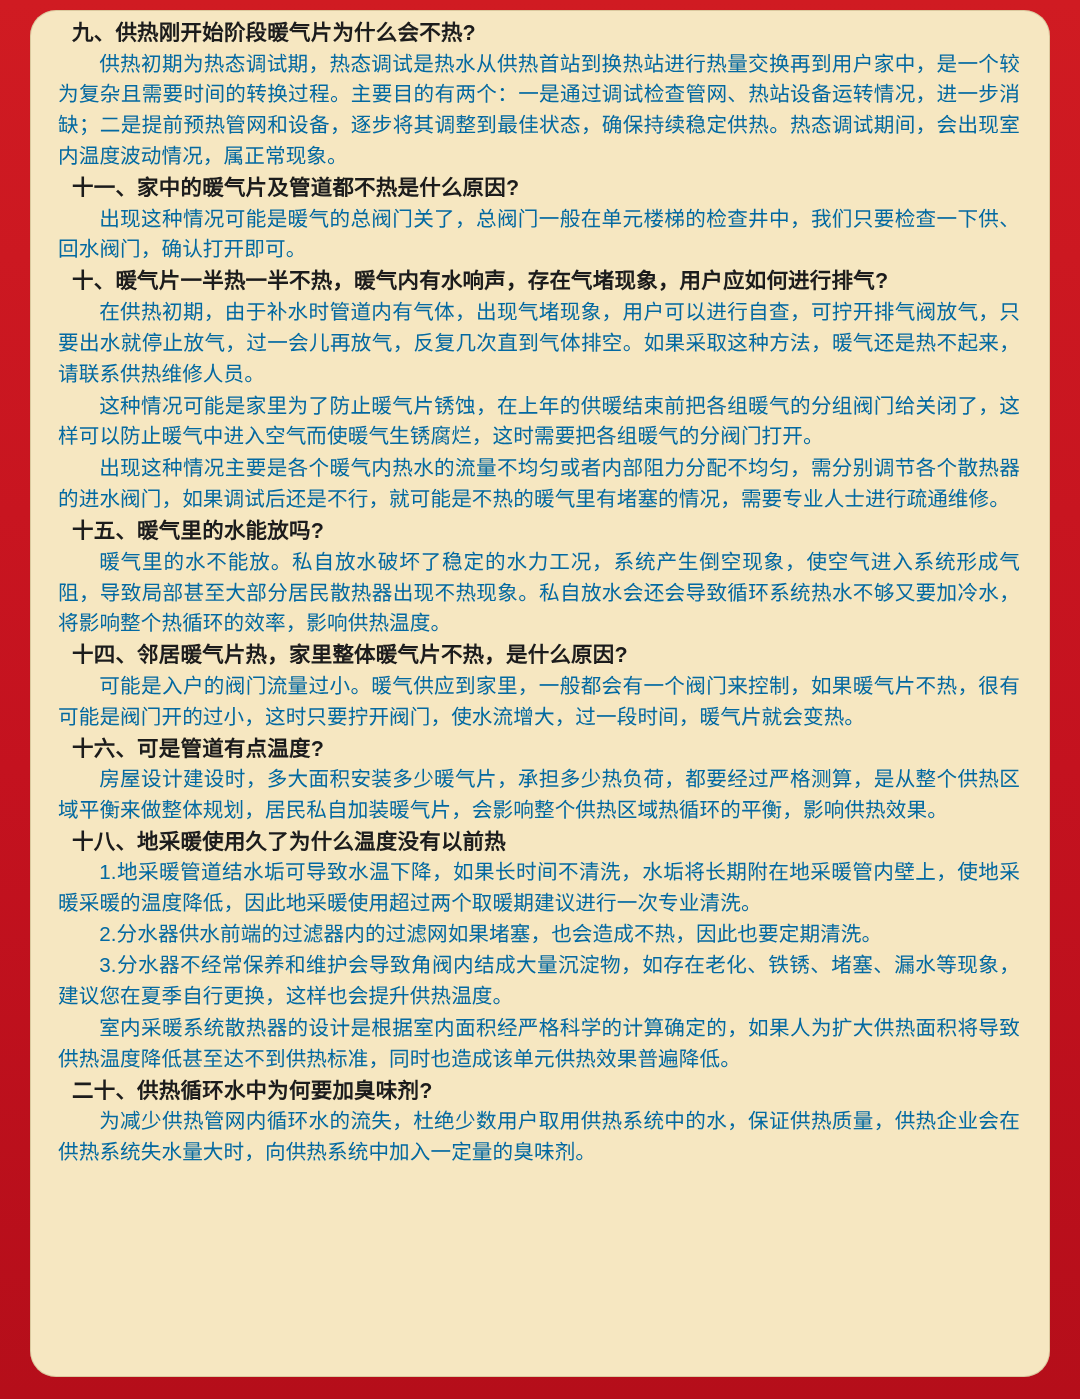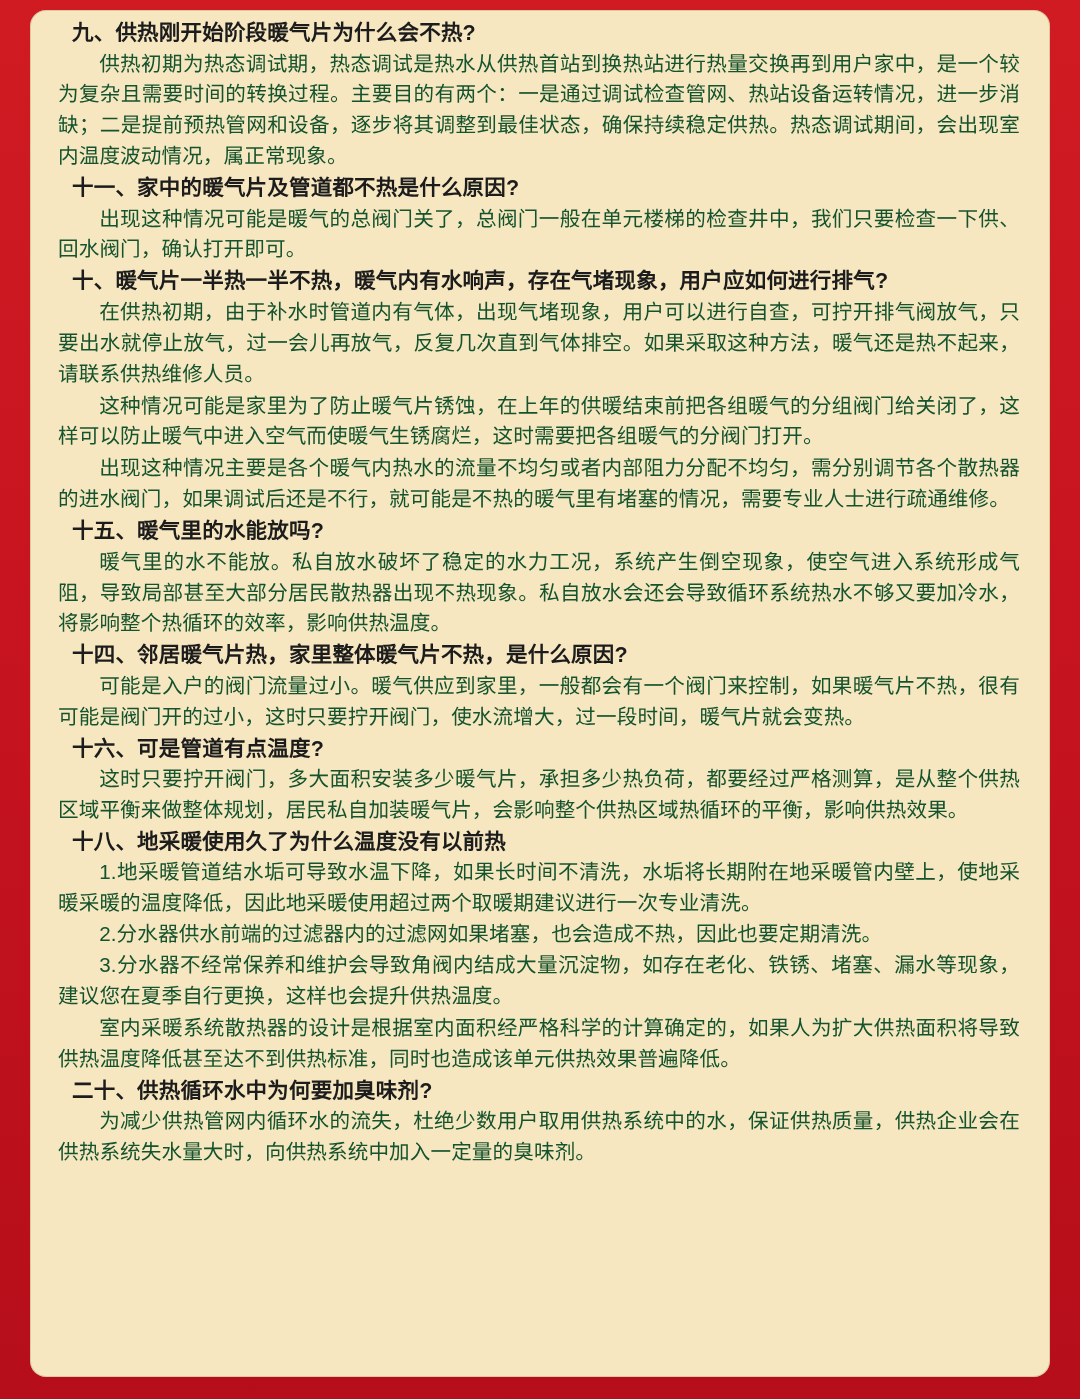--- a/index.html
+++ b/index.html
@@ -19,42 +19,42 @@
     height: 1399px;
     background: linear-gradient(180deg, #d01b22 0%, #c4121f 55%, #b50e1a 100%);
     box-sizing: border-box;
     padding: 10px 30px 22px 30px;
   }
   .paper {
     position: relative;
     width: 100%;
     height: 100%;
     background: #f6e7c1;
-    border-radius: 16px;
+    border-radius: 26px;
     box-sizing: border-box;
     padding: 8px 30px 14px 28px;
     box-shadow: 0 0 0 1px rgba(140,110,60,0.25) inset;
     overflow: hidden;
   }
   .qa-block {
     margin: 0 0 1px 0;
   }
   .q {
     font-size: 21.5px;
     font-weight: bold;
     color: #1c1c1c;
     line-height: 1.42;
     letter-spacing: 0.2px;
     margin: 0;
     padding-left: 14px;
     text-indent: 0;
   }
   .a {
     font-size: 20.6px;
-    color: #14532d;
+    color: #0369a1;
     line-height: 1.50;
     margin: 0;
     text-align: justify;
     text-justify: inter-ideograph;
     text-indent: 2em;
     letter-spacing: 0.1px;
   }
   .a.sub {
     text-indent: 2em;
   }
@@ -93,21 +93,21 @@
       <p class="a">暖气里的水不能放。私自放水破坏了稳定的水力工况，系统产生倒空现象，使空气进入系统形成气阻，导致局部甚至大部分居民散热器出现不热现象。私自放水会还会导致循环系统热水不够又要加冷水，将影响整个热循环的效率，影响供热温度。</p>
     </div>
 
     <div class="qa-block">
       <p class="q">十四、邻居暖气片热，家里整体暖气片不热，是什么原因?</p>
       <p class="a">可能是入户的阀门流量过小。暖气供应到家里，一般都会有一个阀门来控制，如果暖气片不热，很有可能是阀门开的过小，这时只要拧开阀门，使水流增大，过一段时间，暖气片就会变热。</p>
     </div>
 
     <div class="qa-block">
       <p class="q">十六、可是管道有点温度?</p>
-      <p class="a">这时只要拧开阀门，多大面积安装多少暖气片，承担多少热负荷，都要经过严格测算，是从整个供热区域平衡来做整体规划，居民私自加装暖气片，会影响整个供热区域热循环的平衡，影响供热效果。</p>
+      <p class="a">房屋设计建设时，多大面积安装多少暖气片，承担多少热负荷，都要经过严格测算，是从整个供热区域平衡来做整体规划，居民私自加装暖气片，会影响整个供热区域热循环的平衡，影响供热效果。</p>
     </div>
 
 
     <div class="qa-block">
       <p class="q">十八、地采暖使用久了为什么温度没有以前热</p>
       <p class="a sub">1.地采暖管道结水垢可导致水温下降，如果长时间不清洗，水垢将长期附在地采暖管内壁上，使地采暖采暖的温度降低，因此地采暖使用超过两个取暖期建议进行一次专业清洗。</p>
       <p class="a sub">2.分水器供水前端的过滤器内的过滤网如果堵塞，也会造成不热，因此也要定期清洗。</p>
       <p class="a sub">3.分水器不经常保养和维护会导致角阀内结成大量沉淀物，如存在老化、铁锈、堵塞、漏水等现象，建议您在夏季自行更换，这样也会提升供热温度。</p>
     </div>
 

